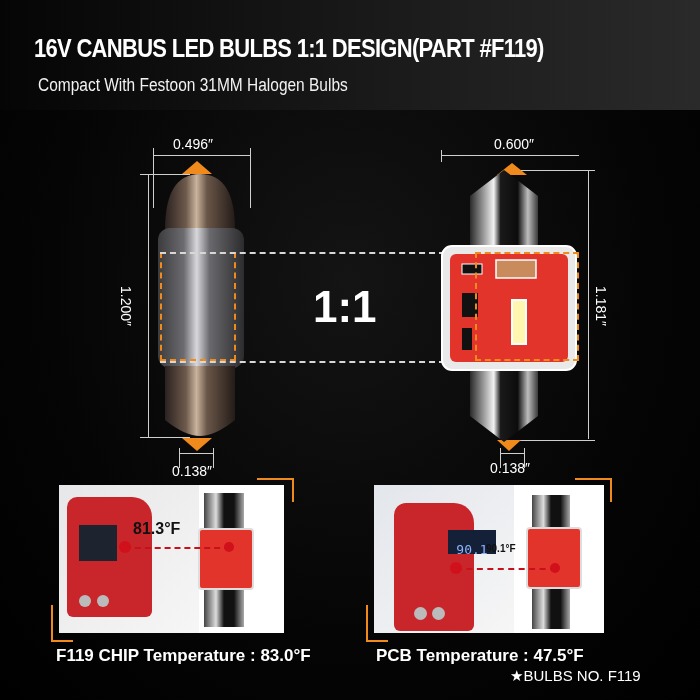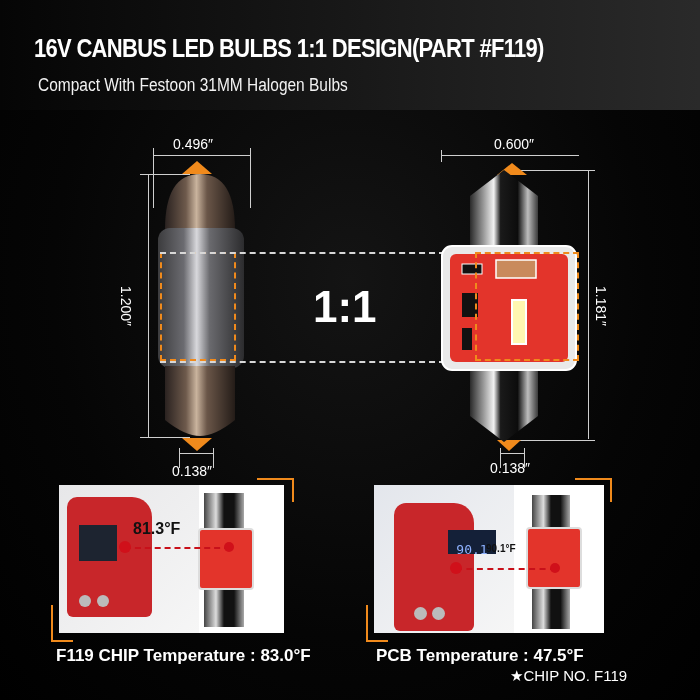--- a/index.html
+++ b/index.html
@@ -146,13 +146,13 @@
   <div class="abs" style="left:40px;top:122px;width:13px;height:13px;border-radius:50%;background:#bbb;"></div>
   <div class="abs" style="left:58px;top:122px;width:13px;height:13px;border-radius:50%;background:#bbb;"></div>
   <div class="abs" style="left:158px;top:10px;width:38px;height:134px;background:linear-gradient(90deg,#444,#ddd 30%,#111 50%,#111 75%,#aaa);"></div>
   <div class="abs" style="left:152px;top:42px;width:52px;height:58px;background:#e3342b;border:2px solid #ddd;border-radius:4px;"></div>
   <div class="abs" style="left:82px;top:83px;width:100px;height:0;border-top:2px dashed #c8101a;"></div>
   <div class="abs" style="left:76px;top:77px;width:12px;height:12px;border-radius:50%;background:#d0101a;"></div>
   <div class="abs" style="left:176px;top:78px;width:10px;height:10px;border-radius:50%;background:#d0101a;"></div>
   <div class="abs" style="left:112px;top:58px;font-size:10px;font-weight:bold;color:#111;">90.1°F</div>
 </div>
 <div class="caption" style="left:376px;top:646px;">PCB Temperature : 47.5°F</div>
-<div class="partno" style="left:510px;top:667px;">★CHIP NO. F119</div>
+<div class="partno" style="left:510px;top:667px;">★BULBS NO. F119</div>
 
 </body></html>

